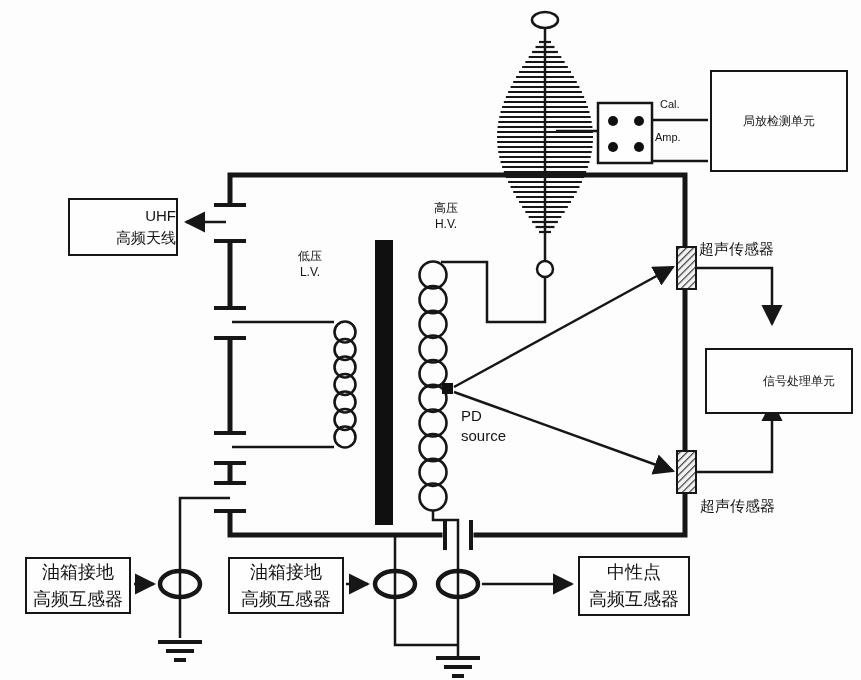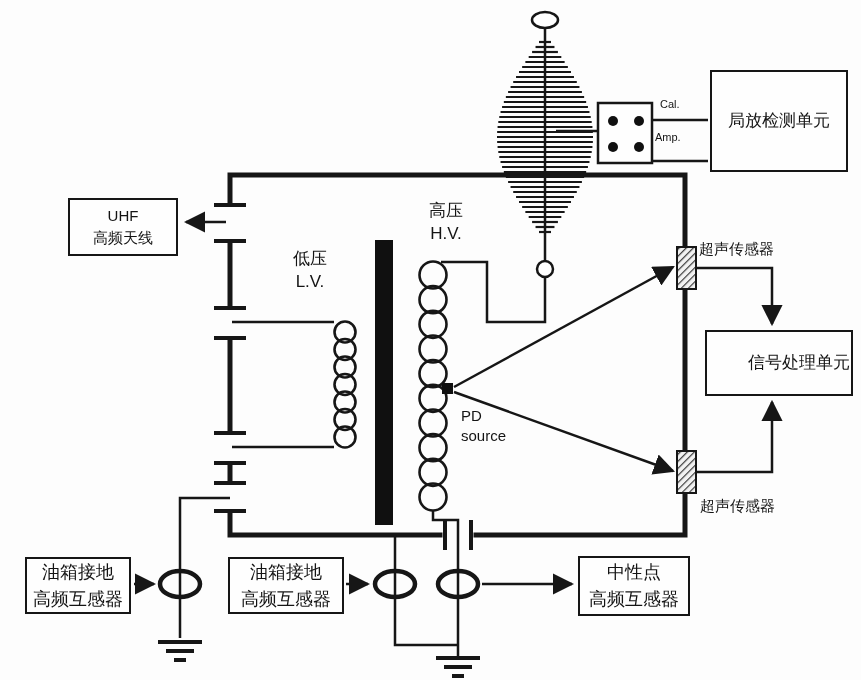--- a/index.html
+++ b/index.html
@@ -17,21 +17,21 @@
   #bushing-lines line{stroke:#161616;stroke-width:2.2px;}
   .coil circle{fill:none;stroke:#161616;stroke-width:2.6px;}
   .terminal{fill:#ffffff;stroke:#161616;stroke-width:2.5px;}
   .solid{fill:#101010;stroke:none;}
   .box{
     position:absolute;border:2px solid #161616;background:#fefefe;
     display:flex;flex-direction:column;align-items:center;justify-content:center;
     text-align:center;line-height:1.5;box-sizing:border-box;
   }
   .lbl{position:absolute;white-space:nowrap;}
-  .f14{font-size:18px;} .f15{font-size:15px;} .f16{font-size:17px;} .f17{font-size:11px;}
+  .f14{font-size:18px;} .f15{font-size:15px;} .f16{font-size:12px;} .f17{font-size:11px;}
   .center{text-align:center;}
 </style>
 </head>
 <body>
 
 <svg id="diagram-svg" width="861" height="680" viewBox="0 0 861 680">
   <defs>
     <marker id="arrow" viewBox="0 0 10 10" refX="9" refY="5" markerWidth="8.5" markerHeight="8.5" orient="auto-start-reverse">
       <path d="M0,0 L10,5 L0,10 z" fill="#161616"></path>
     </marker>
@@ -175,30 +175,30 @@
     <line class="gnd" x1="436" y1="658" x2="480" y2="658"></line>
     <line class="gnd" x1="444" y1="667" x2="472" y2="667"></line>
     <line class="gnd" x1="452" y1="676" x2="464" y2="676"></line>
   </g>
 
   <line class="stroke" x1="134" y1="584" x2="154" y2="584" marker-end="url(#arrow)"></line>
   <line class="stroke" x1="346" y1="584" x2="368" y2="584" marker-end="url(#arrow)"></line>
   <line class="stroke" x1="482" y1="584" x2="572" y2="584" marker-end="url(#arrow)"></line>
 </svg>
 
-<div class="box f15" style="left:68px;top:198px;width:110px;height:58px;">
+<div class="box f15" style="left:68px;top:198px;width:110px;height:58px;align-items:flex-end;">
   <div>UHF</div>
   <div>高频天线</div>
 </div>
 
 <div class="box f16" style="left:710px;top:70px;width:138px;height:102px;">
   <div>局放检测单元</div>
 </div>
 
-<div class="box f16" style="left:705px;top:330px;width:148px;height:66px;padding-left:40px;">
+<div class="box f16" style="left:705px;top:348px;width:148px;height:66px;padding-left:40px;">
   <div>信号处理单元</div>
 </div>
 
 <div class="box f14" style="left:25px;top:557px;width:106px;height:57px;">
   <div>油箱接地</div>
   <div>高频互感器</div>
 </div>
 
 <div class="box f14" style="left:228px;top:557px;width:116px;height:57px;">
   <div>油箱接地</div>

